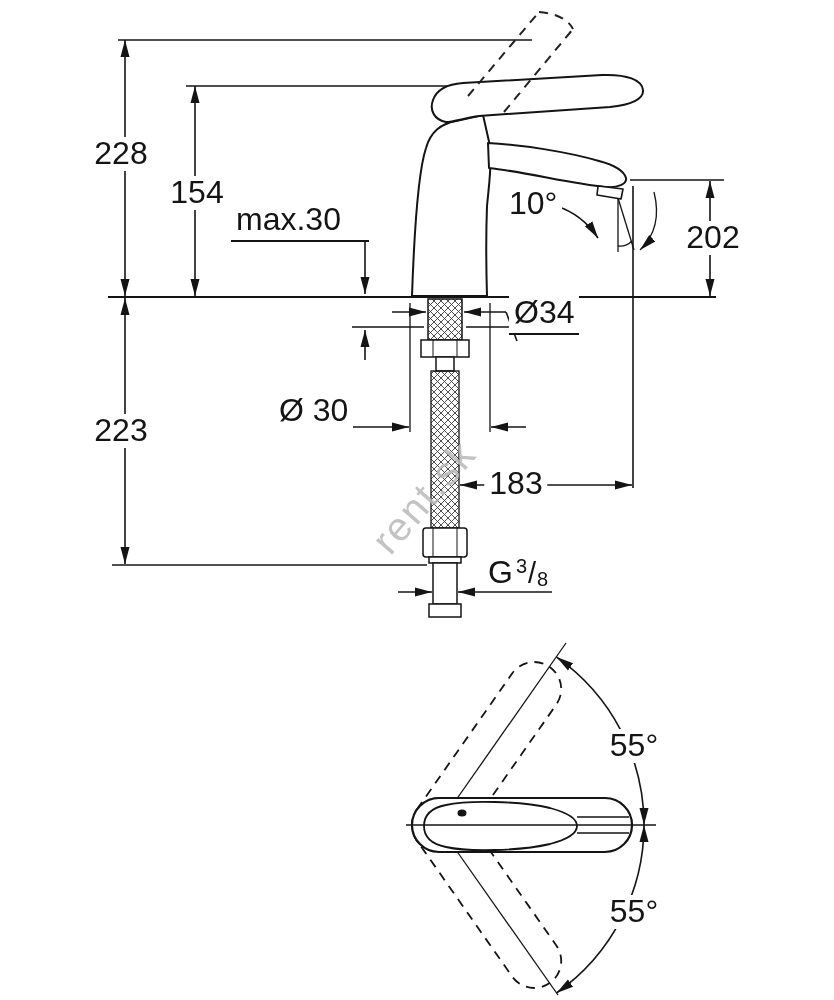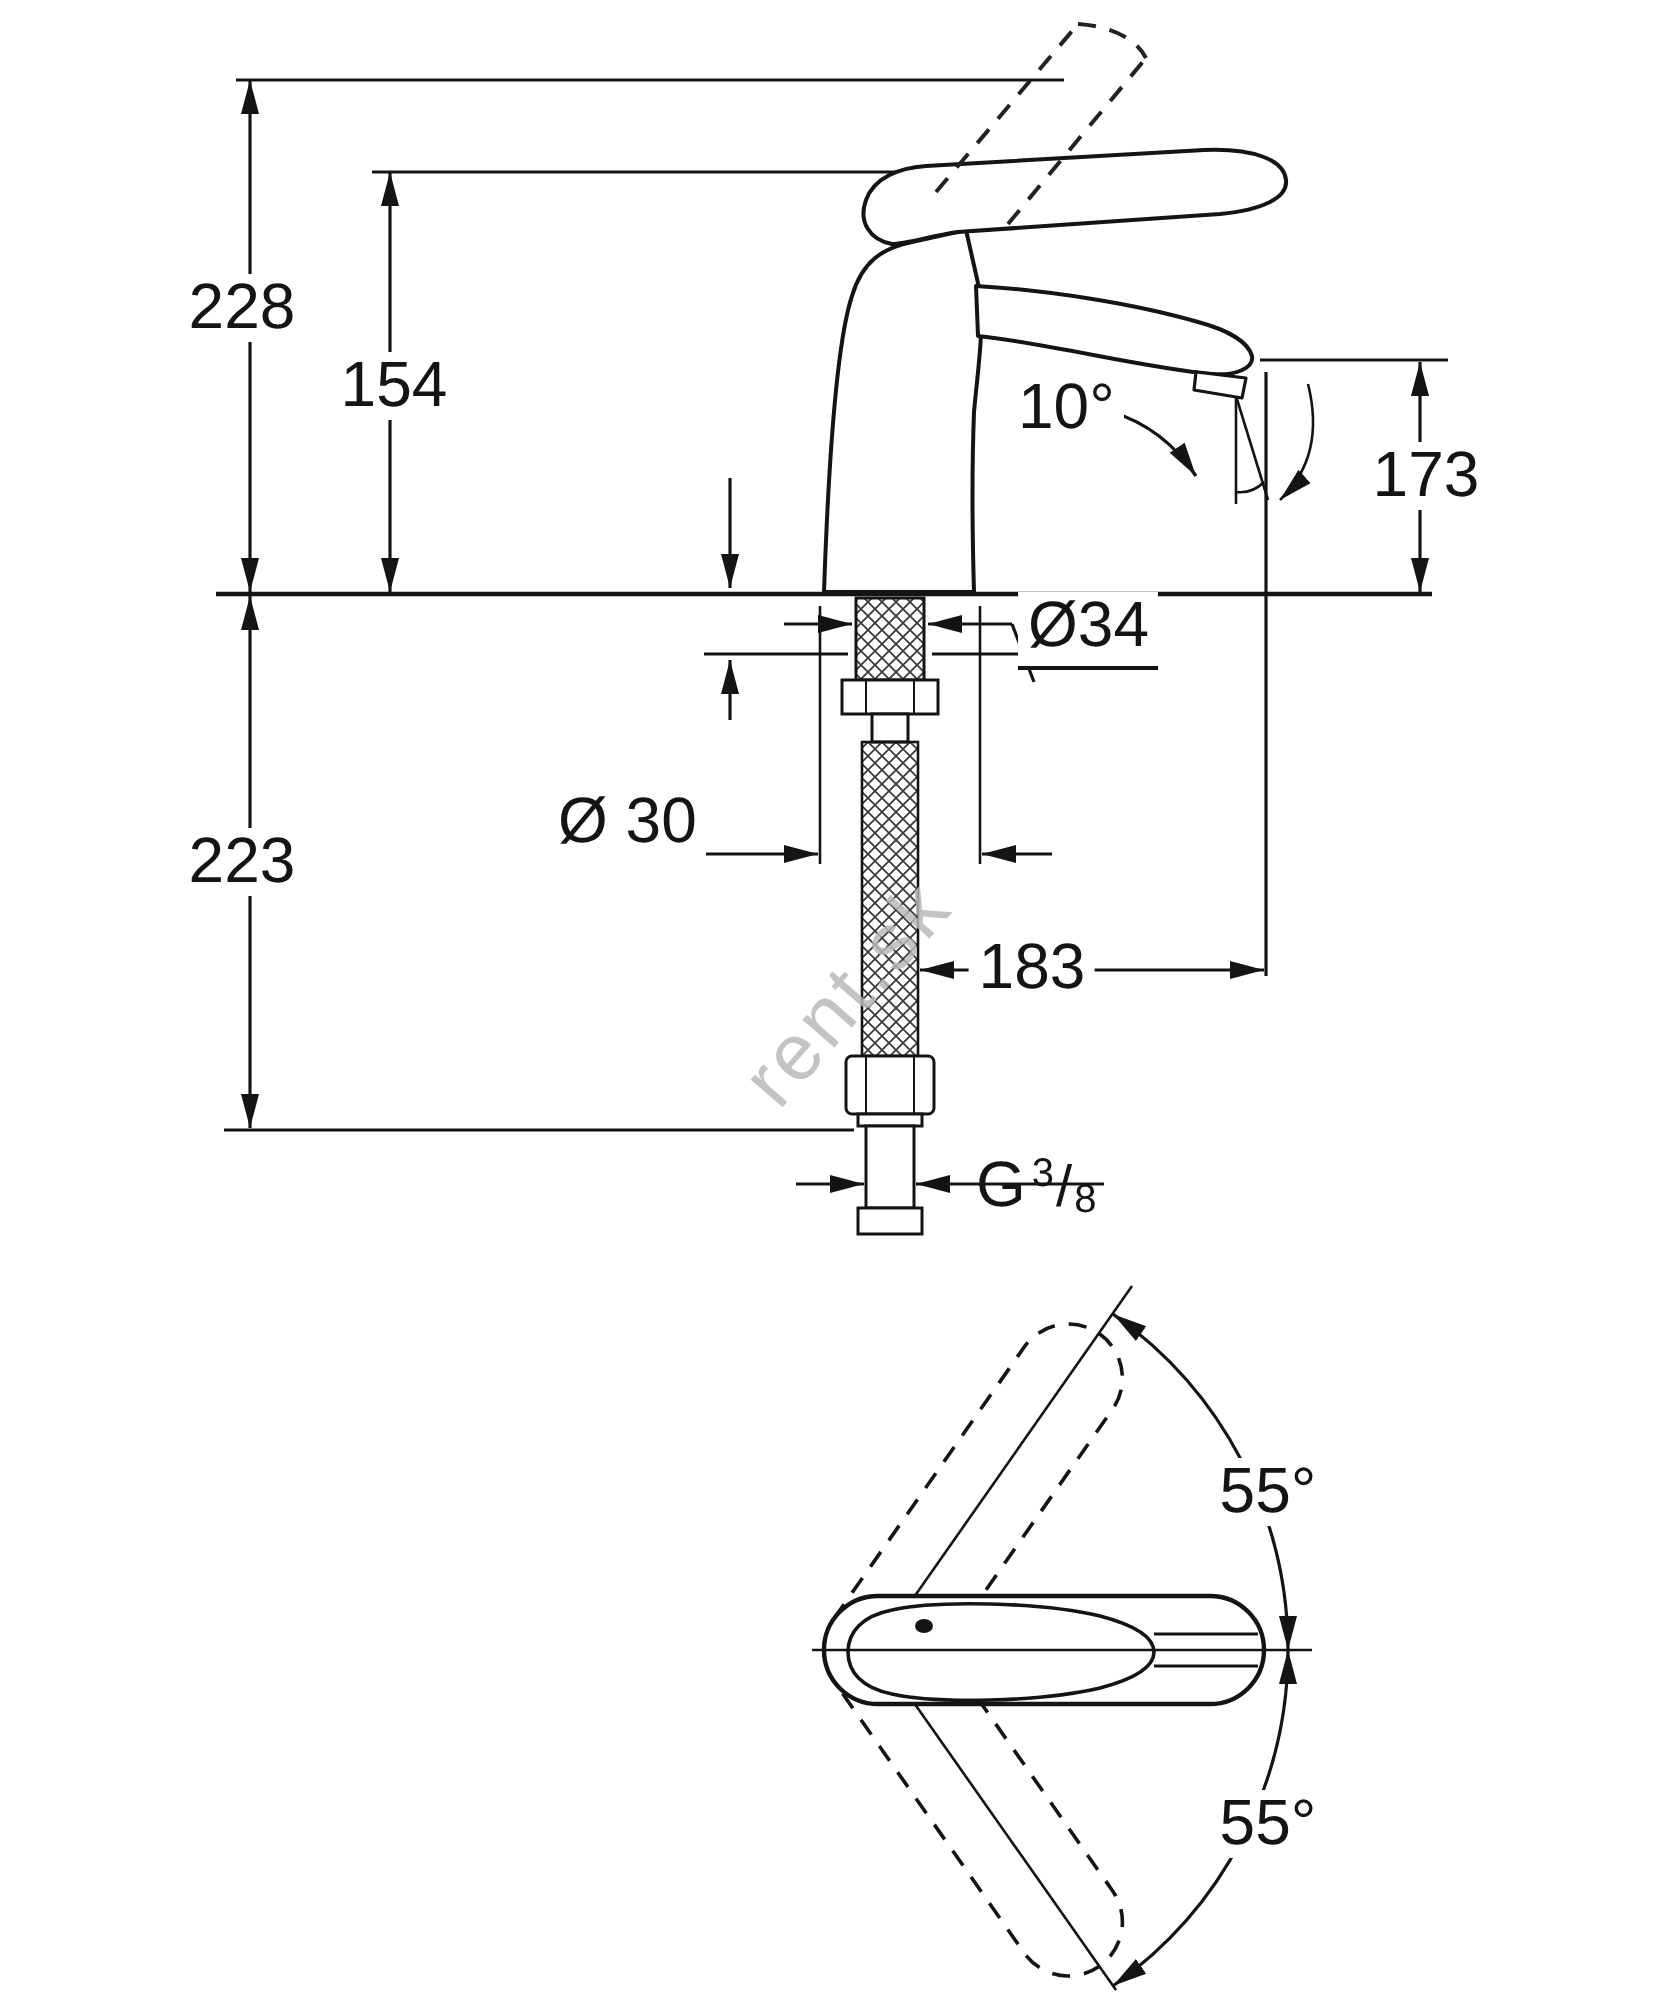--- a/index.html
+++ b/index.html
@@ -16,21 +16,21 @@
     font-size:32px;
     line-height:1.05;
     color:#141414;
     background:#fff;
     padding:0 5px;
     white-space:nowrap;
   }
   .center{transform:translateX(-50%);}
   .underline{border-bottom:2.5px solid #141414;padding-bottom:3px;}
   .minw{min-width:128px;}
-  .g38{font-size:32px;background:transparent;margin-top:20px;}
+  .g38{font-size:32px;background:transparent;}
   .g38 .sup{font-size:20px;vertical-align:10px;margin-left:3px;}
   .g38 .slash{font-size:29px;margin:0 1px;}
   .g38 .sub{font-size:20px;vertical-align:-3px;}
   .wm{
     position:absolute;
     left:424px;top:497px;
     transform:translate(-50%,-50%) rotate(-49deg);
     font-size:40px;
     letter-spacing:2px;
     color:#b9b9b9;
@@ -136,24 +136,25 @@
       <ellipse cx="462" cy="813" rx="4.5" ry="3.5" fill="#141414" stroke="none"></ellipse>
     </g>
   </svg>
 
   <div class="wm">rent.sk</div>
 
   <div class="label center" style="left:121px;top:137px">228</div>
 
   <div class="label center" style="left:197px;top:176px">154</div>
 
+  <div class="label underline minw" style="left:231px;top:203px">max.30</div>
 
   <div class="label" style="left:504px;top:187px">10°</div>
 
-  <div class="label center" style="left:713px;top:221px">173</div>
+  <div class="label center" style="left:713px;top:221px">202</div>
 
   <div class="label underline" style="left:509px;top:296px">Ø34</div>
 
   <div class="label" style="left:274px;top:394px">Ø 30</div>
 
   <div class="label center" style="left:121px;top:414px">223</div>
 
   <div class="label center" style="left:516px;top:467px">183</div>
 
   <div class="label g38" style="left:483px;top:556px">

